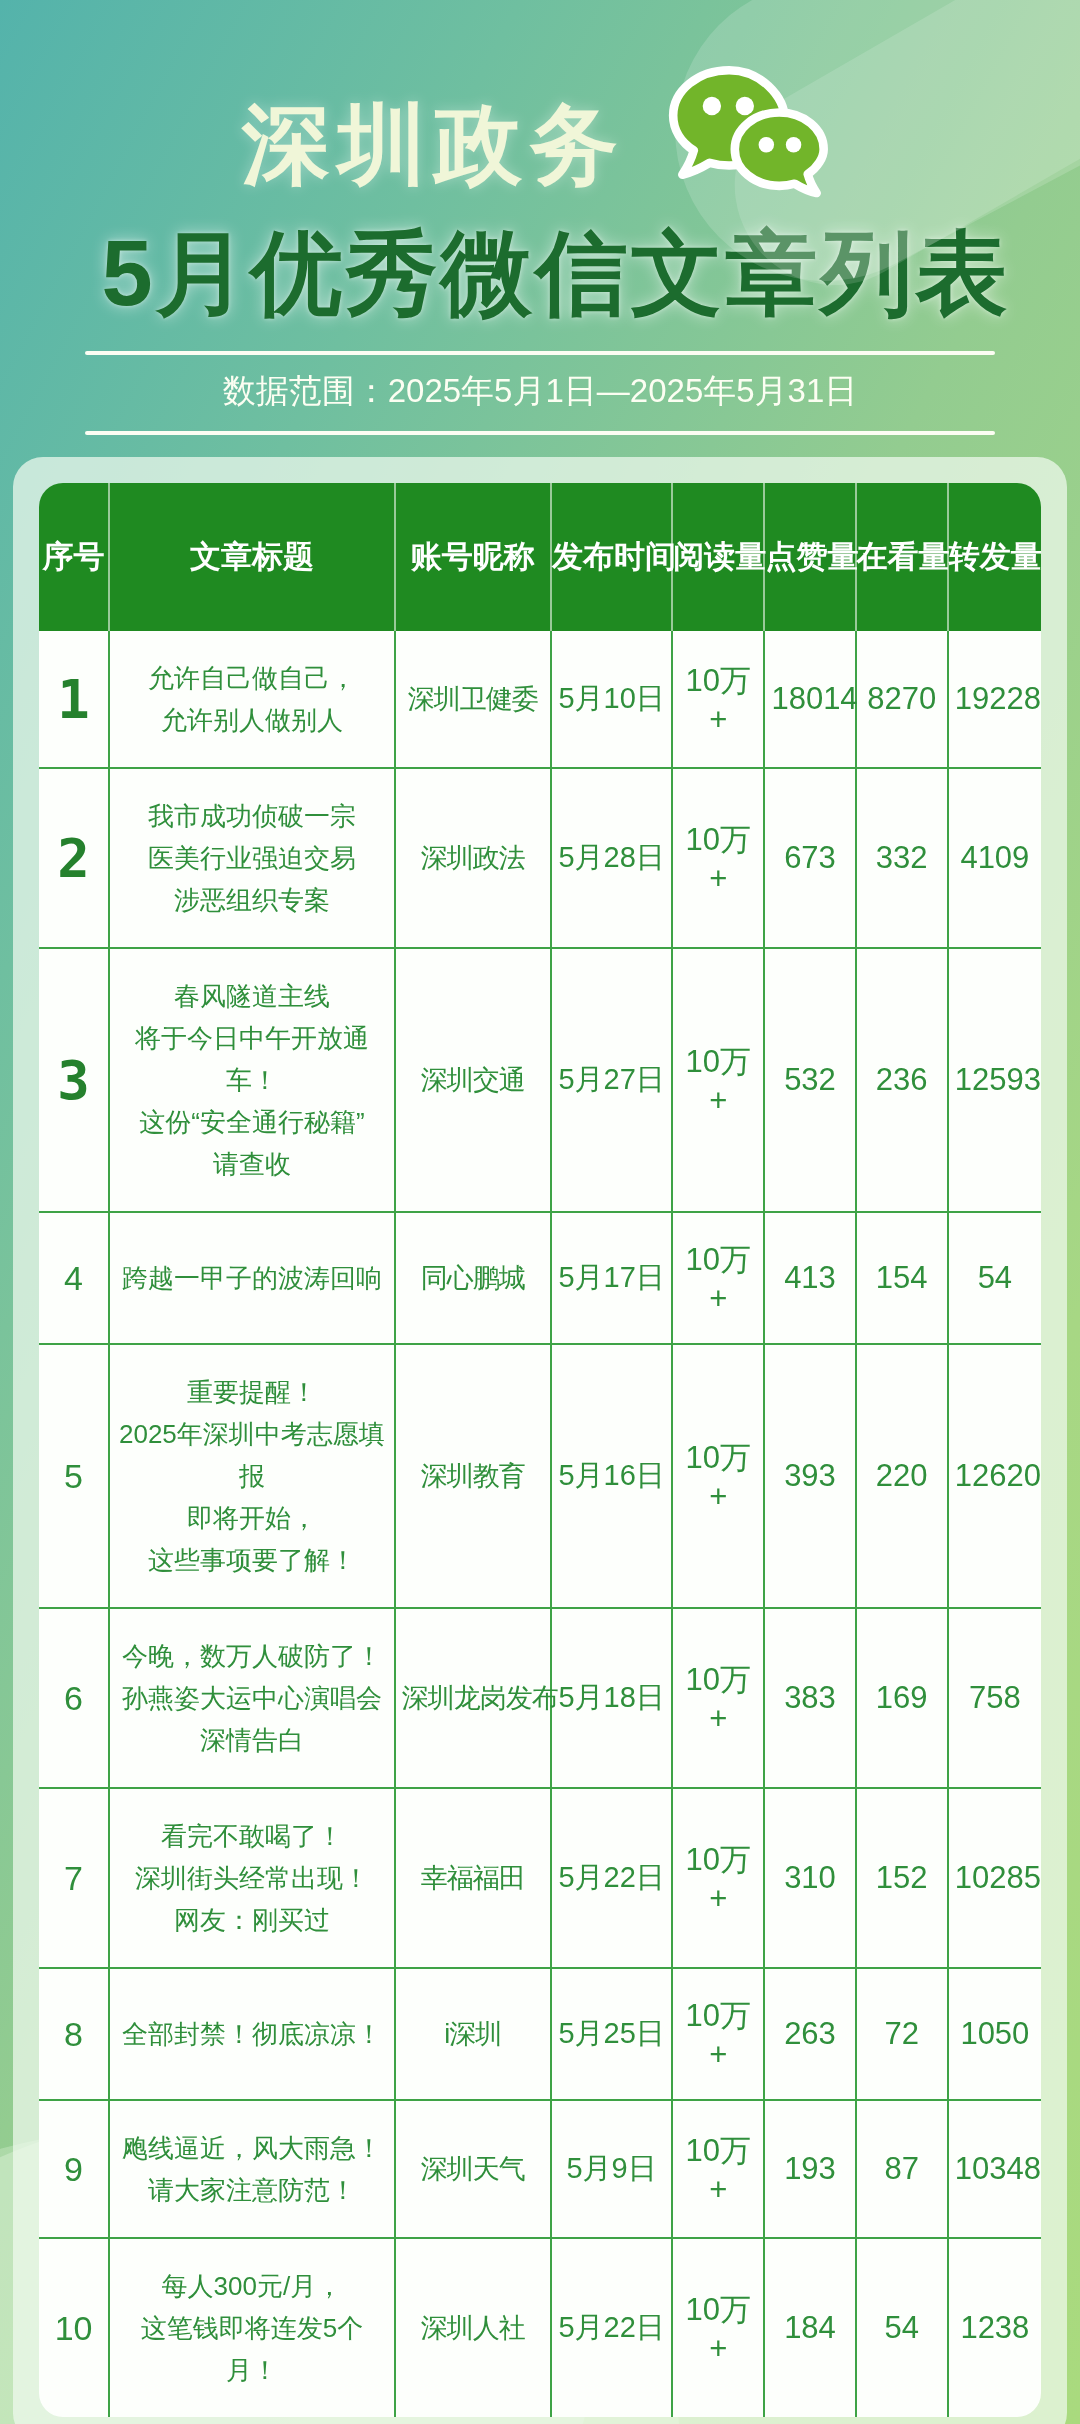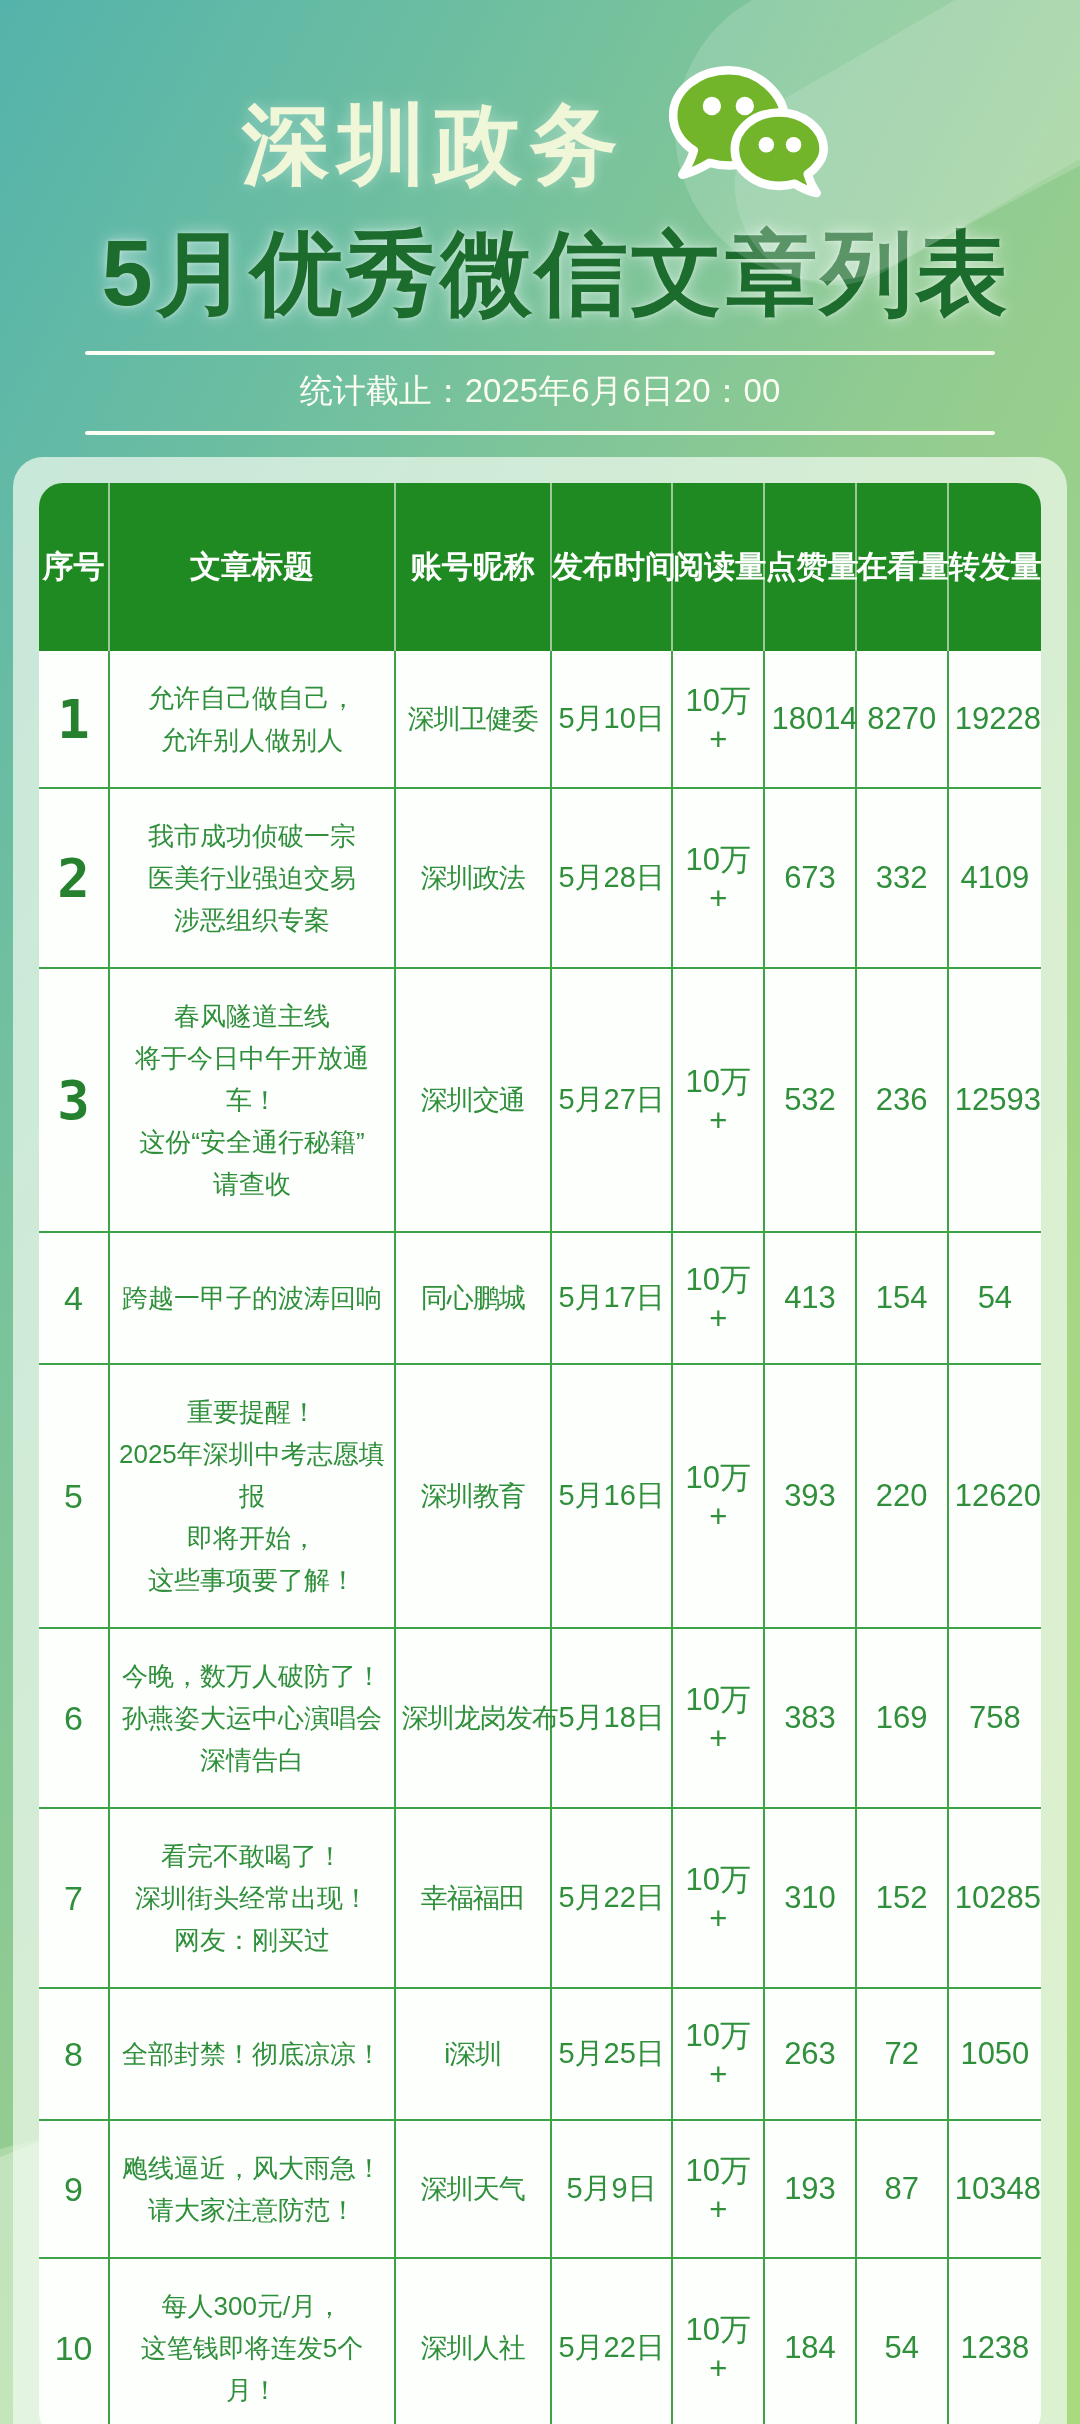--- a/index.html
+++ b/index.html
@@ -48,21 +48,21 @@
     margin:22px 13px 0;border-radius:30px;background:var(--card-bg);
     padding:26px;position:relative;
   }
   .table-wrap{border-radius:24px;overflow:hidden;}
   table{width:100%;border-collapse:collapse;table-layout:fixed;}
   col.c-rank{width:7.0%;} col.c-title{width:28.5%;} col.c-account{width:15.6%;}
   col.c-date{width:12.1%;} col.c-reads{width:9.2%;} col.c-likes{width:9.1%;}
   col.c-wows{width:9.2%;} col.c-shares{width:9.3%;}
   thead th{
     background:var(--header-green);color:#ffffff;font-size:31px;font-weight:700;
-    height:168px;text-align:center;vertical-align:middle;white-space:nowrap;
+    height:148px;text-align:center;vertical-align:middle;white-space:nowrap;
     border-left:2px solid rgba(255,255,255,0.55);
   }
   thead th:first-child{border-left:none;}
   tbody td{
     background:#fdfffc;color:var(--cell-green);text-align:center;vertical-align:middle;
     padding:26px 6px;font-size:29px;border-left:2px solid var(--grid-green);
   }
   tbody td:first-child{border-left:none;}
   tbody tr + tr td{border-top:2px solid var(--grid-green);}
   td.title{white-space:pre-line;line-height:42px;font-size:26px;margin-top:45px;}
@@ -93,21 +93,21 @@
       <circle cx="70" cy="56" r="5.4"></circle>
       <circle cx="89" cy="56" r="5.4"></circle>
     </g>
   </svg>
 </div>
 
 <div class="main-title">5月优秀微信文章列表</div>
 
 <div class="info-line"></div>
 <div class="info-text">
-  <div>统计截止：2025年6月6日20：00</div>
+  <div>数据范围：2025年5月1日—2025年5月31日</div>
 </div>
 <div class="info-line bottom"></div>
 
 <div class="card">
   <div class="table-wrap">
     <table>
       <colgroup>
         <col class="c-rank">
           <col class="c-title">
           <col class="c-account">

